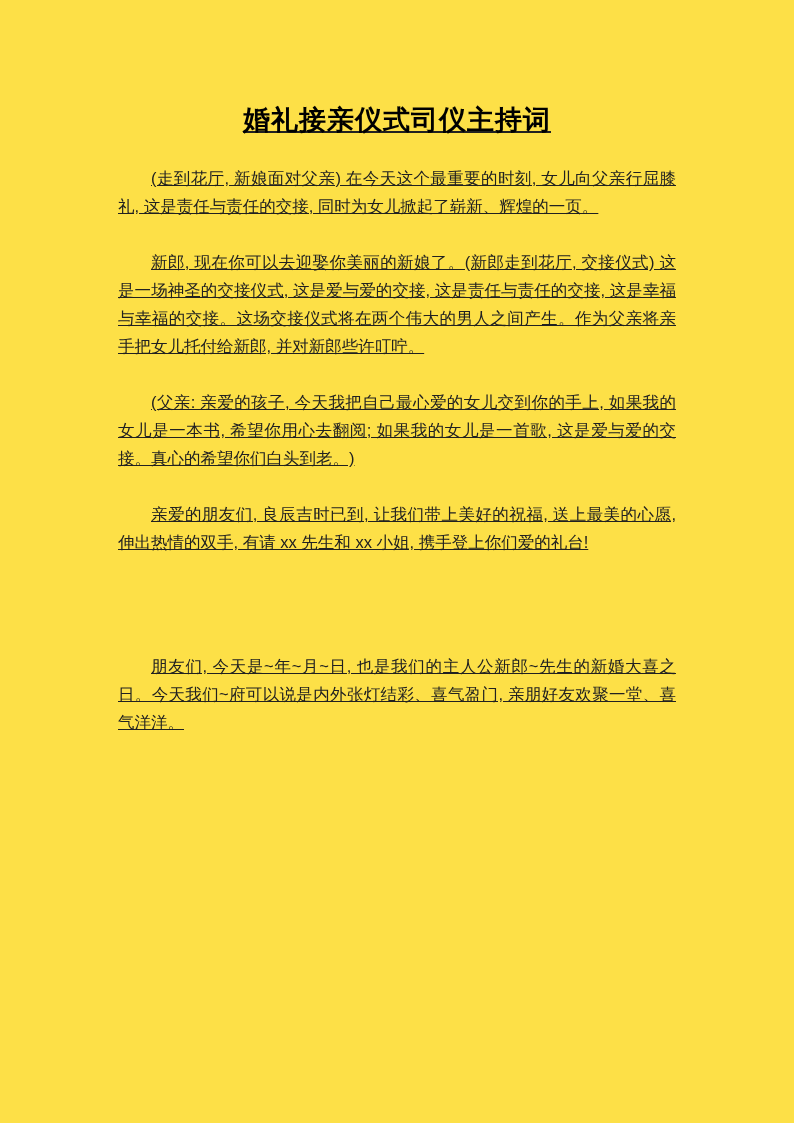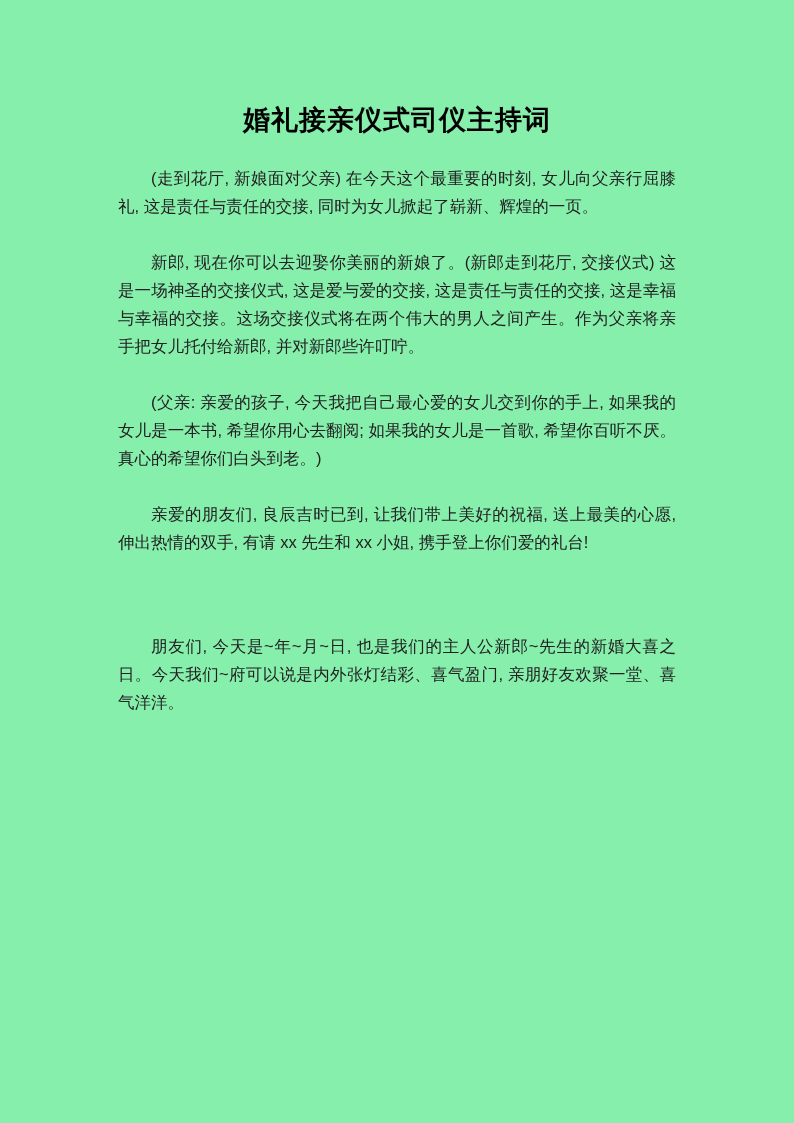--- a/index.html
+++ b/index.html
@@ -6,24 +6,25 @@
     margin: 0;
     padding: 0;
     background: #ffffff;
   }
   .page {
     position: relative;
     width: 794px;
     height: 1123px;
     box-sizing: border-box;
     padding: 100px 118px 90px 118px;
-    background: #86efac;
+    background: #fde047;
     overflow: hidden;
     font-family: "Liberation Sans", "DejaVu Sans", sans-serif;
     color: #212121;
+    text-decoration: underline;
   }
   .doc-title {
     margin: 0 0 24px 0;
     font-size: 27px;
     line-height: 40px;
     font-weight: 700;
     text-align: center;
     color: #000000;
     letter-spacing: 1px;
   }
@@ -31,34 +32,34 @@
     margin: 0 0 28px 0;
     font-size: 16.5px;
     line-height: 28px;
     text-align: justify;
     text-justify: inter-ideograph;
     text-indent: 2em;
     word-break: break-all;
     color: #212121;
   }
   .para.gap-before {
-    margin-top: 76px;
+    margin-top: 96px;
   }
 </style>
 </head>
 <body>
 
 <div class="page">
   <h1 class="doc-title">婚礼接亲仪式司仪主持词</h1>
 
   <p class="para">(走到花厅, 新娘面对父亲) 在今天这个最重要的时刻, 女儿向父亲行屈膝礼, 这是责任与责任的交接, 同时为女儿掀起了崭新、辉煌的一页。</p>
 
   <p class="para">新郎, 现在你可以去迎娶你美丽的新娘了。(新郎走到花厅, 交接仪式) 这是一场神圣的交接仪式, 这是爱与爱的交接, 这是责任与责任的交接, 这是幸福与幸福的交接。这场交接仪式将在两个伟大的男人之间产生。作为父亲将亲手把女儿托付给新郎, 并对新郎些许叮咛。</p>
 
-  <p class="para">(父亲: 亲爱的孩子, 今天我把自己最心爱的女儿交到你的手上, 如果我的女儿是一本书, 希望你用心去翻阅; 如果我的女儿是一首歌, 希望你百听不厌。真心的希望你们白头到老。)</p>
+  <p class="para">(父亲: 亲爱的孩子, 今天我把自己最心爱的女儿交到你的手上, 如果我的女儿是一本书, 希望你用心去翻阅; 如果我的女儿是一首歌, 这是爱与爱的交接。真心的希望你们白头到老。)</p>
 
 
   <p class="para">亲爱的朋友们, 良辰吉时已到, 让我们带上美好的祝福, 送上最美的心愿, 伸出热情的双手, 有请 xx 先生和 xx 小姐, 携手登上你们爱的礼台!</p>
 
   <p class="para gap-before">朋友们, 今天是~年~月~日, 也是我们的主人公新郎~先生的新婚大喜之日。今天我们~府可以说是内外张灯结彩、喜气盈门, 亲朋好友欢聚一堂、喜气洋洋。</p>
 
 
 </div>
 
 </body></html>

